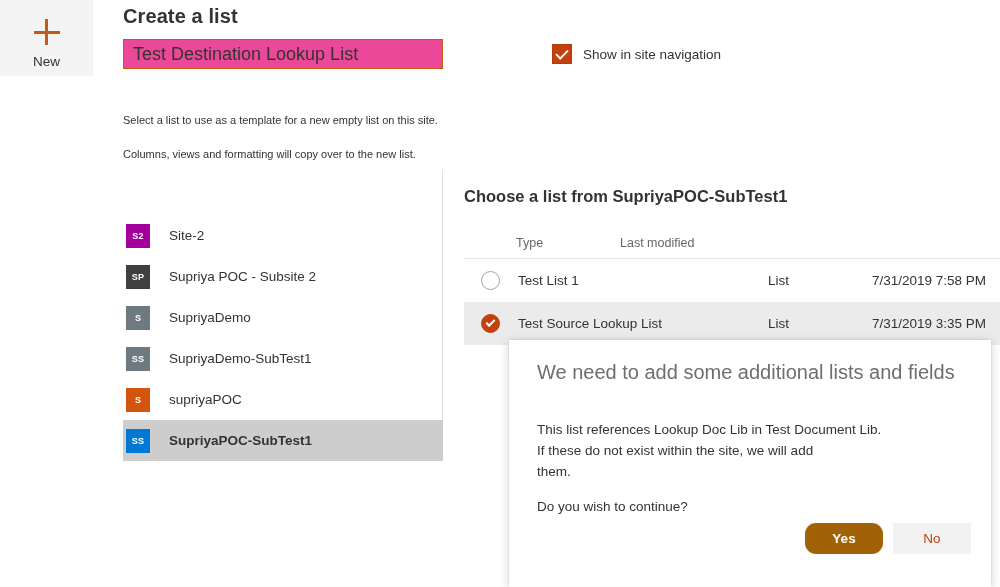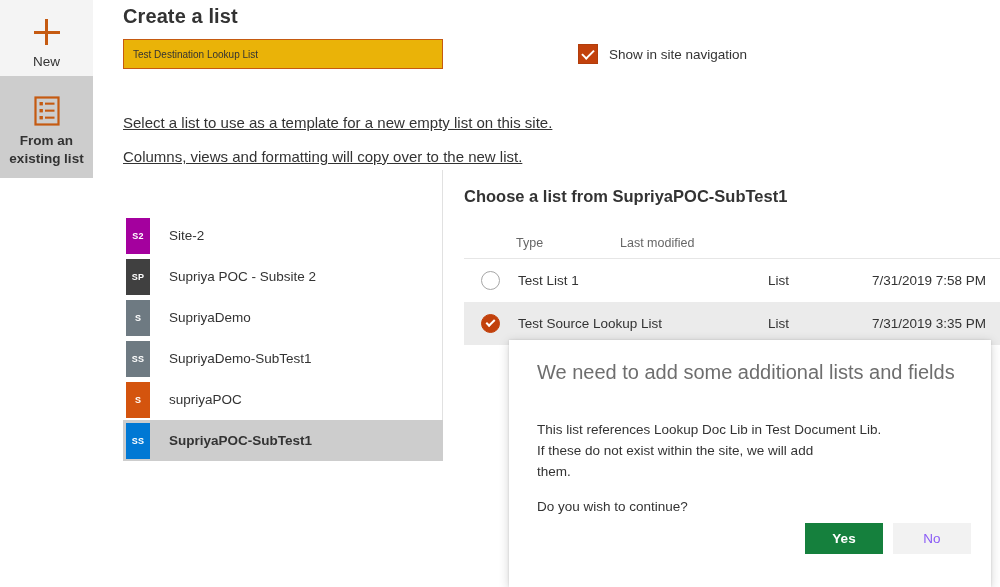--- a/index.html
+++ b/index.html
@@ -86,31 +86,31 @@
     font-weight: 600;
     color: #333333;
     letter-spacing: 0.1px;
   }
 
   .name-input {
     position: absolute;
     left: 30px; top: 39px;
     width: 320px; height: 30px;
     border: 1px solid #c55a11;
-    background: #eab308;
+    background: #ec4899;
     font-family: "Liberation Sans", sans-serif;
-    font-size: 10px;
+    font-size: 18px;
     color: #333333;
     padding: 0 9px;
     outline: none;
   }
 
   .checkbox-row {
     position: absolute;
-    left: 485px; top: 44px;
+    left: 459px; top: 44px;
     display: flex;
     align-items: center;
     cursor: pointer;
     user-select: none;
     text-align: right;
   }
   .cb-box {
     width: 20px; height: 20px;
     background: #c2410c;
     border: 1px solid #b23d0b;
@@ -126,24 +126,23 @@
   }
   .cb-label {
     margin-left: 11px;
     font-size: 13.5px;
     color: #333333;
   }
 
   .desc {
     position: absolute;
     left: 30px;
-    font-size: 15px;
+    font-size: 11px;
     color: #333333;
     white-space: nowrap;
-    text-decoration: underline;
   }
   .desc.l1 { top: 114px; }
   .desc.l2 { top: 148px; }
 
   .sect-title {
     position: absolute;
     font-size: 16.5px;
     font-weight: 600;
     color: #333333;
     white-space: nowrap;
@@ -167,21 +166,21 @@
   .site-row {
     display: flex;
     align-items: center;
     height: 41px;
     padding-left: 3px;
     cursor: pointer;
     user-select: none;
   }
   .site-row.selected { background: #cdcdcd; }
   .site-tile {
-    width: 24px; height: 36px;
+    width: 24px; height: 24px;
     flex: 0 0 24px;
     display: flex;
     align-items: center;
     justify-content: center;
     color: #ffffff;
     font-size: 9px;
     font-weight: 600;
     letter-spacing: 0.2px;
   }
   .site-name {
@@ -278,22 +277,22 @@
   }
   .btn {
     height: 31px;
     min-width: 78px;
     border: none;
     font-family: "Liberation Sans", sans-serif;
     font-size: 13.5px;
     cursor: pointer;
     padding: 0 16px;
   }
-  .btn-primary { background: #15803d; color: #ffffff; font-weight: 600; }
-  .btn-default { background: #f2f2f2; color: #8b5cf6; }
+  .btn-primary { background: #a16207; color: #ffffff; font-weight: 600; border-radius: 11px; }
+  .btn-default { background: #f2f2f2; color: #c2410c; }
 
   
   .ghost-frag {
     position: absolute;
     left: 498px; top: 358px;
     width: 11px; height: 44px;
     background: #ebebeb;
     font-size: 13.5px;
     color: #555;
     overflow: hidden;
@@ -306,37 +305,20 @@
 
   <div class="rail">
 
     <div class="rail-item new">
       <div class="rail-icon">
         <div class="plus-glyph"></div>
       </div>
       <div class="rail-label">New</div>
     </div>
 
-    <div class="rail-item existing">
-      <div class="rail-icon">
-        <svg width="28" height="30" viewBox="0 0 28 30" aria-hidden="true">
-          <rect x="2.5" y="1.5" width="23" height="27" fill="none" stroke="#c55a11" stroke-width="2.2"></rect>
-          <rect x="6.5" y="6" width="3.4" height="3.4" fill="#c55a11"></rect>
-          <rect x="6.5" y="13" width="3.4" height="3.4" fill="#c55a11"></rect>
-          <rect x="6.5" y="20" width="3.4" height="3.4" fill="#c55a11"></rect>
-          <rect x="12" y="6.6" width="9.5" height="2.1" fill="#c55a11"></rect>
-          <rect x="12" y="13.6" width="9.5" height="2.1" fill="#c55a11"></rect>
-          <rect x="12" y="20.6" width="9.5" height="2.1" fill="#c55a11"></rect>
-        </svg>
-      </div>
-      <div class="rail-label">
-        <span>From an</span><br>
-        <span>existing list</span>
-      </div>
-    </div>
 
   </div>
 
   <div class="main">
 
     <div class="page-title">Create a list</div>
 
     <input class="name-input" type="text" value="Test Destination Lookup List" style="">
 
     <div class="checkbox-row">

